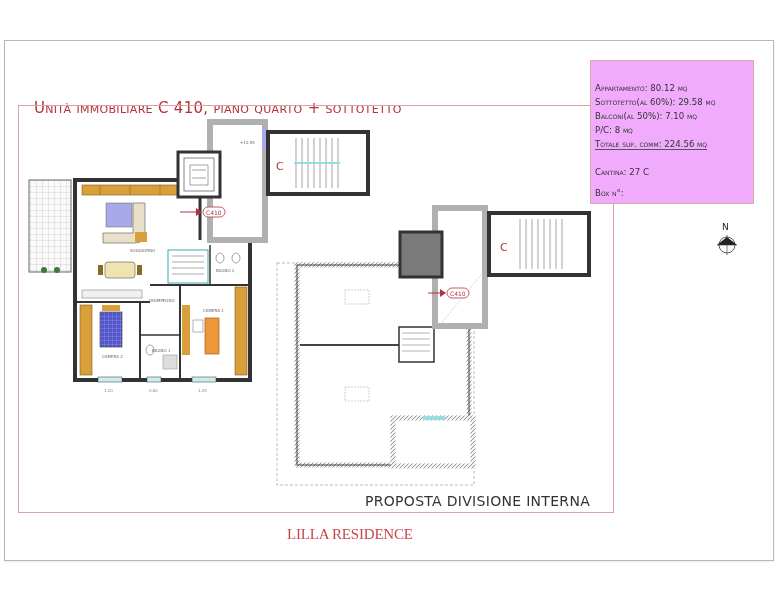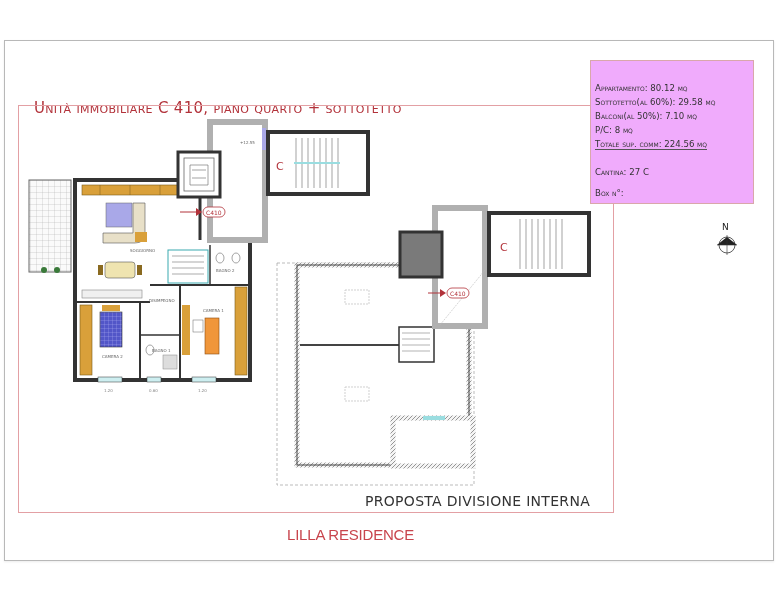--- a/index.html
+++ b/index.html
@@ -4,21 +4,21 @@
   <style>
     html, body { margin: 0; padding: 0; background: #ffffff; }
     body { width: 777px; height: 600px; position: relative; overflow: hidden; font-family: "DejaVu Sans", sans-serif; }
     .sheet { position: absolute; left: 4px; top: 40px; width: 768px; height: 519px; border: 1px solid #b8b8b8; background: #fff; box-shadow: 0 1px 2px rgba(0,0,0,0.08); }
     .title { position: absolute; left: 34px; top: 99px; font-size: 15px; color: #b2323a; letter-spacing: 0.3px; font-variant: small-caps; font-family: "DejaVu Sans", sans-serif; }
     .frame { position: absolute; left: 18px; top: 105px; width: 594px; height: 406px; border: 1px solid #e3a0a4; }
     .infobox { position: absolute; left: 590px; top: 60px; width: 162px; height: 142px; border: 1px solid #d9a7aa; background: #f0abfc; }
     .infobox .line { position: absolute; left: 4px; font-size: 8.6px; color: #333; font-variant: small-caps; white-space: nowrap; font-family: "DejaVu Sans", sans-serif; }
     .infobox .total { border-bottom: 1px solid #555; }
     .footer-label { position: absolute; left: 365px; top: 493px; font-size: 14px; color: #333; letter-spacing: 0.3px; font-family: "DejaVu Sans", sans-serif; }
-    .brand { position: absolute; left: 287px; top: 526px; font-size: 15px; color: #c8454d; font-family: Liberation Sans, sans-serif; letter-spacing: -0.2px; }
+    .brand { position: absolute; left: 287px; top: 526px; font-size: 15px; color: #c8454d; font-family: Liberation Serif, serif; letter-spacing: -0.2px; }
     .plan { position: absolute; left: 0; top: 0; }
     .north-label { position: absolute; left: 722px; top: 222px; font-size: 9px; color: #222; font-family: "DejaVu Sans", sans-serif; }
     .small { font-family: "DejaVu Sans", sans-serif; }
   </style>
 </head>
 <body>
 
 <div class="sheet"></div>
 
 <div class="title">Unità immobiliare C 410, piano quarto + sottotetto</div>

